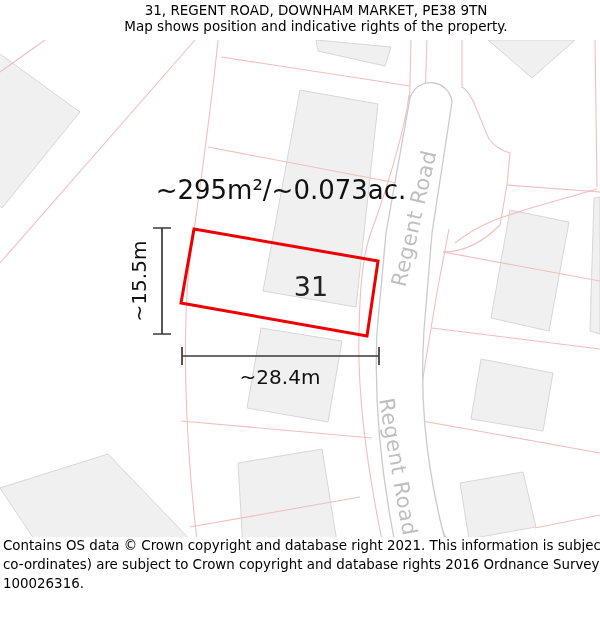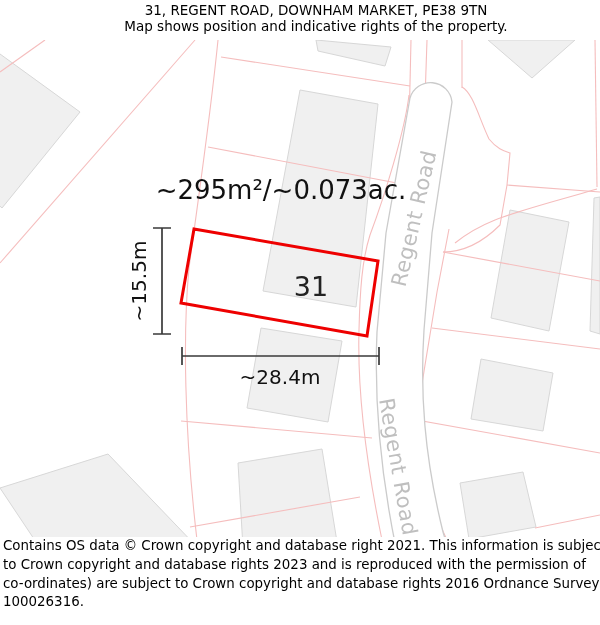--- a/index.html
+++ b/index.html
@@ -103,16 +103,15 @@
   </g>
 
   <g>
     <path class="dim" d="M 182,356 L 379,356 M 182,347 L 182,365 M 379,347 L 379,365"></path>
     <text class="dimtext" x="280" y="384" text-anchor="middle">~28.4m</text>
   </g>
 </svg>
 
 <div class="ftr">
   <div class="ln">Contains OS data © Crown copyright and database right 2021. This information is subject</div>
-  <div class="ln">to Crown copyright and database rights 2023 and is reproduced with the permission of</div>
   <div class="ln">co-ordinates) are subject to Crown copyright and database rights 2016 Ordnance Survey</div>
   <div class="ln">100026316.</div>
 </div>
 
 </body></html>

